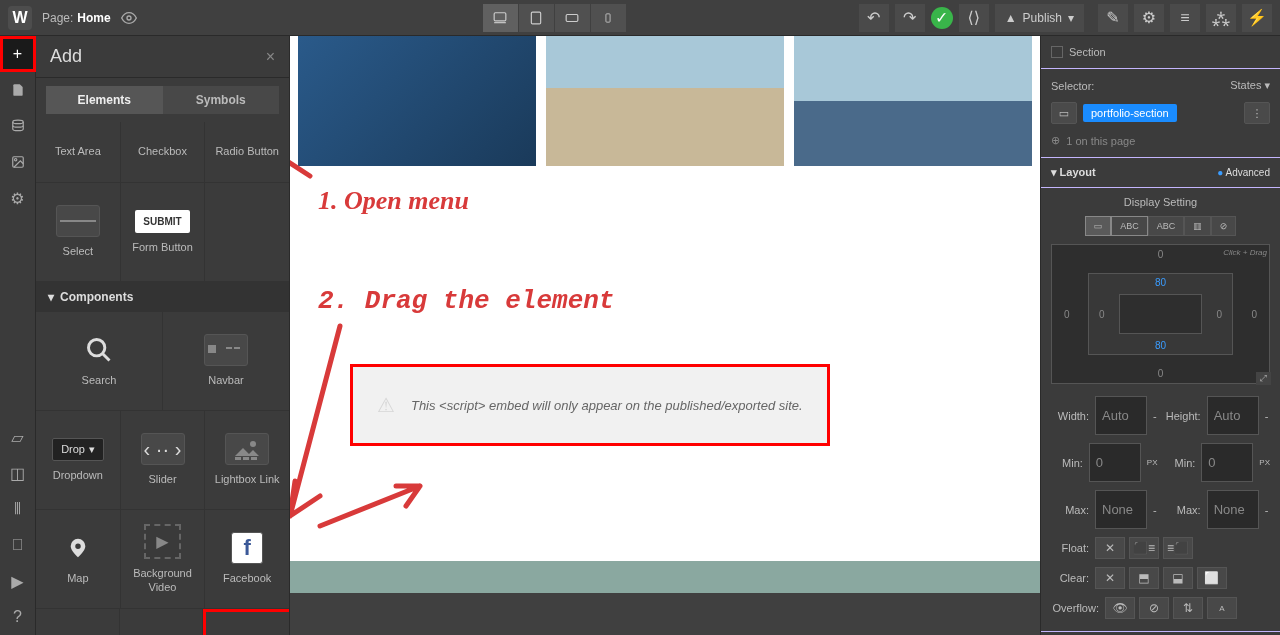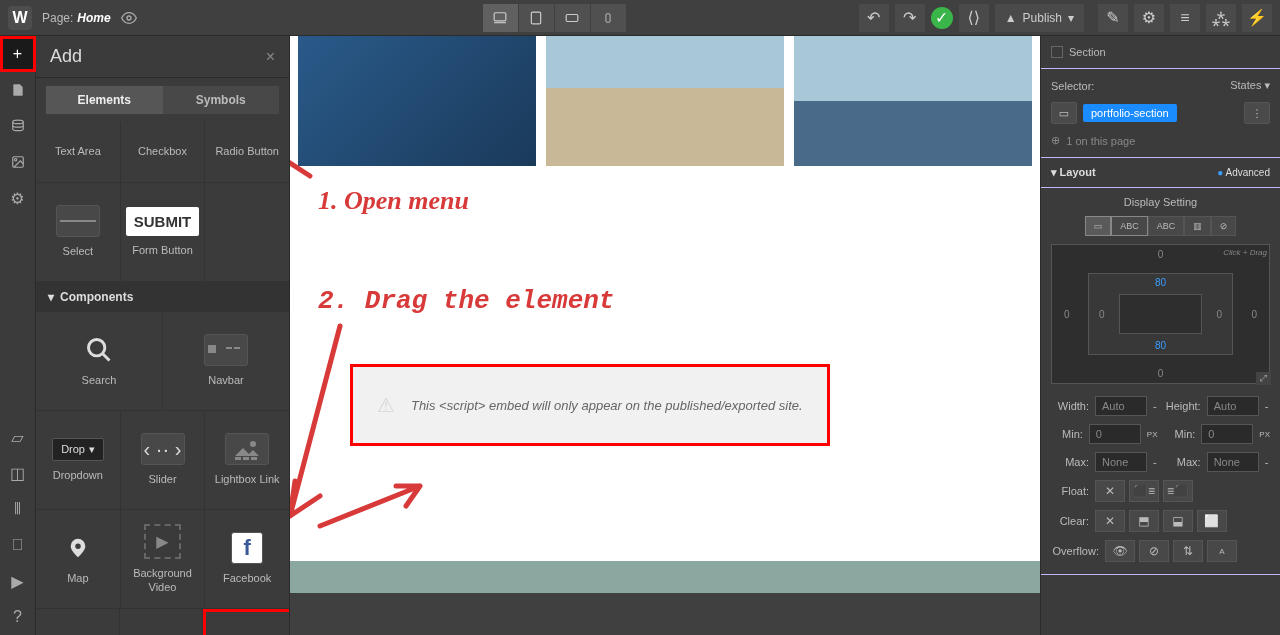--- a/index.html
+++ b/index.html
@@ -2,21 +2,21 @@
 <html><head>
 <meta charset="utf-8">
 <style>
 * { margin: 0; padding: 0; box-sizing: border-box; font-family: Arial, sans-serif; }
 body { background: #2e2e2e; color: #d6d6d6; overflow: hidden; width: 1280px; height: 635px; position: relative; }
 
 
 .topbar { height: 36px; background: #404040; display: flex; align-items: center; padding: 0 8px; border-bottom: 1px solid #2a2a2a; }
 .topbar .logo { width: 24px; height: 24px; border-radius: 4px; display: flex; align-items: center; justify-content: center; color: #fff; font-weight: bold; font-size: 16px; margin-right: 10px; background: #4d4d4d;}
 .topbar .page-label { font-size: 12px; color: #bbb; margin-right: 4px; }
-.topbar .page-name { font-size: 12px; font-weight: bold; color: #fff; margin-right: 4px; font-style: italic; }
+.topbar .page-name { font-size: 12px; font-weight: bold; color: #fff; margin-right: 4px; }
 .topbar .eye { width: 28px; height: 28px; display: flex; align-items: center; justify-content: center; color: #aaa; }
 .topbar .device-group { margin-left: 340px; display: flex; gap: 0; }
 .topbar .device { width: 36px; height: 28px; background: #505050; display: flex; align-items: center; justify-content: center; color: #ccc; border-right: 1px solid #404040; }
 .topbar .device.active { background: #606060; }
 .topbar .right { margin-left: auto; display: flex; align-items: center; gap: 6px; }
 .topbar .tb-btn { width: 30px; height: 28px; display: flex; align-items: center; justify-content: center; color: #ccc; background: #4a4a4a; }
 .topbar .check { background: #39b54a; border-radius: 50%; width: 22px; height: 22px; color: #fff; }
 .topbar .publish { background: #4a4a4a; padding: 0 10px; height: 28px; display: flex; align-items: center; font-size: 12px; color: #ccc; gap: 6px; }
 .topbar .tools { display: flex; gap: 6px; margin-left: 8px; }
 
@@ -35,21 +35,21 @@
 .addpanel .tab.inactive { background: #484848; color: #bbb; }
 .addpanel .scroll { overflow-y: auto; flex: 1; }
 .addpanel .row { display: flex; border-bottom: 1px solid #333; }
 .addpanel .item { flex: 1; height: 98px; display: flex; flex-direction: column; align-items: center; justify-content: center; gap: 8px; border-right: 1px solid #333; cursor: grab; }
 .addpanel .item:last-child { border-right: none; }
 .addpanel .item .ico { width: 44px; height: 32px; display: flex; align-items: center; justify-content: center; font-size: 20px; color: #ddd; }
 .addpanel .item .ico.box { border: 1px solid #555; background: #484848; border-radius: 3px; }
 .addpanel .item .lbl { font-size: 11px; color: #bbb; text-align: center; line-height: 1.2; }
 .addpanel .item.small { height: 60px; }
 .addpanel .section-head { padding: 8px 12px; font-size: 12px; font-weight: bold; color: #ddd; background: #333; display: flex; align-items: center; gap: 6px; }
-.addpanel .submit-btn { background: #fff; color: #333; font-size: 15px; font-weight: bold; padding: 6px 8px; border-radius: 2px; }
+.addpanel .submit-btn { background: #fff; color: #333; font-size: 10px; font-weight: bold; padding: 6px 8px; border-radius: 2px; }
 .addpanel .line-ico { width: 36px; height: 2px; background: #888; }
 .addpanel .drop-btn { background: #222; border: 1px solid #555; padding: 4px 8px; font-size: 11px; color: #ddd; border-radius: 2px; display: flex; align-items: center; gap: 4px; }
 .addpanel .video-ico { border: 2px dashed #666; padding: 6px 10px; background: #3a3a3a; color: #888; }
 .addpanel .embed-highlight { border: 3px solid red; }
 
 
 .canvas { position: absolute; left: 290px; top: 36px; width: 750px; height: 599px; background: #fff; overflow: hidden; }
 .canvas .images { display: flex; gap: 10px; padding: 0 8px; }
 .canvas .img-ph { flex: 1; height: 130px; background: linear-gradient(135deg, #2a5a8a, #1a3a5a); position: relative; overflow: hidden; }
 .canvas .img-ph.beach { background: linear-gradient(180deg, #a8c8d8 40%, #c8b898 40%); }
@@ -73,21 +73,21 @@
 .rightpanel .display-grp { display: flex; justify-content: center; gap: 0; margin: 8px 0; }
 .rightpanel .disp-btn { border: 1px solid #555; padding: 4px 8px; font-size: 9px; background: #484848; }
 .rightpanel .disp-btn.active { background: #5a5a5a; border-color: #888; }
 .rightpanel .spacing-box { position: relative; height: 140px; margin: 8px 0; background: #2e2e2e; border: 1px solid #555; }
 .rightpanel .spacing-inner { position: absolute; left: 36px; right: 36px; top: 28px; bottom: 28px; border: 1px solid #555; background: #383838; }
 .rightpanel .spacing-core { position: absolute; left: 30px; right: 30px; top: 20px; bottom: 20px; border: 1px solid #555; background: #2e2e2e; }
 .rightpanel .sp-val { position: absolute; font-size: 10px; color: #888; }
 .rightpanel .sp-val.blue { color: #3a9cff; }
 .rightpanel .form-row { display: flex; align-items: center; gap: 6px; padding: 4px 0; }
 .rightpanel .form-row .lbl { width: 38px; text-align: right; font-size: 11px; }
-.rightpanel .form-row .inp { background: #2a2a2a; border: 1px solid #555; padding: 3px 6px; width: 52px; color: #888; font-size: 11px; }
+.rightpanel .form-row .inp { background: #2a2a2a; border: 1px solid #555; padding: 11px 6px; width: 52px; color: #888; font-size: 13px; }
 .rightpanel .btn-sm { background: #484848; border: 1px solid #555; width: 30px; height: 22px; display: flex; align-items: center; justify-content: center; font-size: 12px; }
 .rightpanel .btn-grp { display: flex; gap: 4px; }
 .click-drag { position: absolute; right: 2px; top: 4px; font-size: 8px; font-style: italic; color: #888; line-height: 1; }
 </style>
 </head>
 <body>
 
 <div class="topbar">
   <div class="logo">W</div>
   <span class="page-label">Page:</span>

